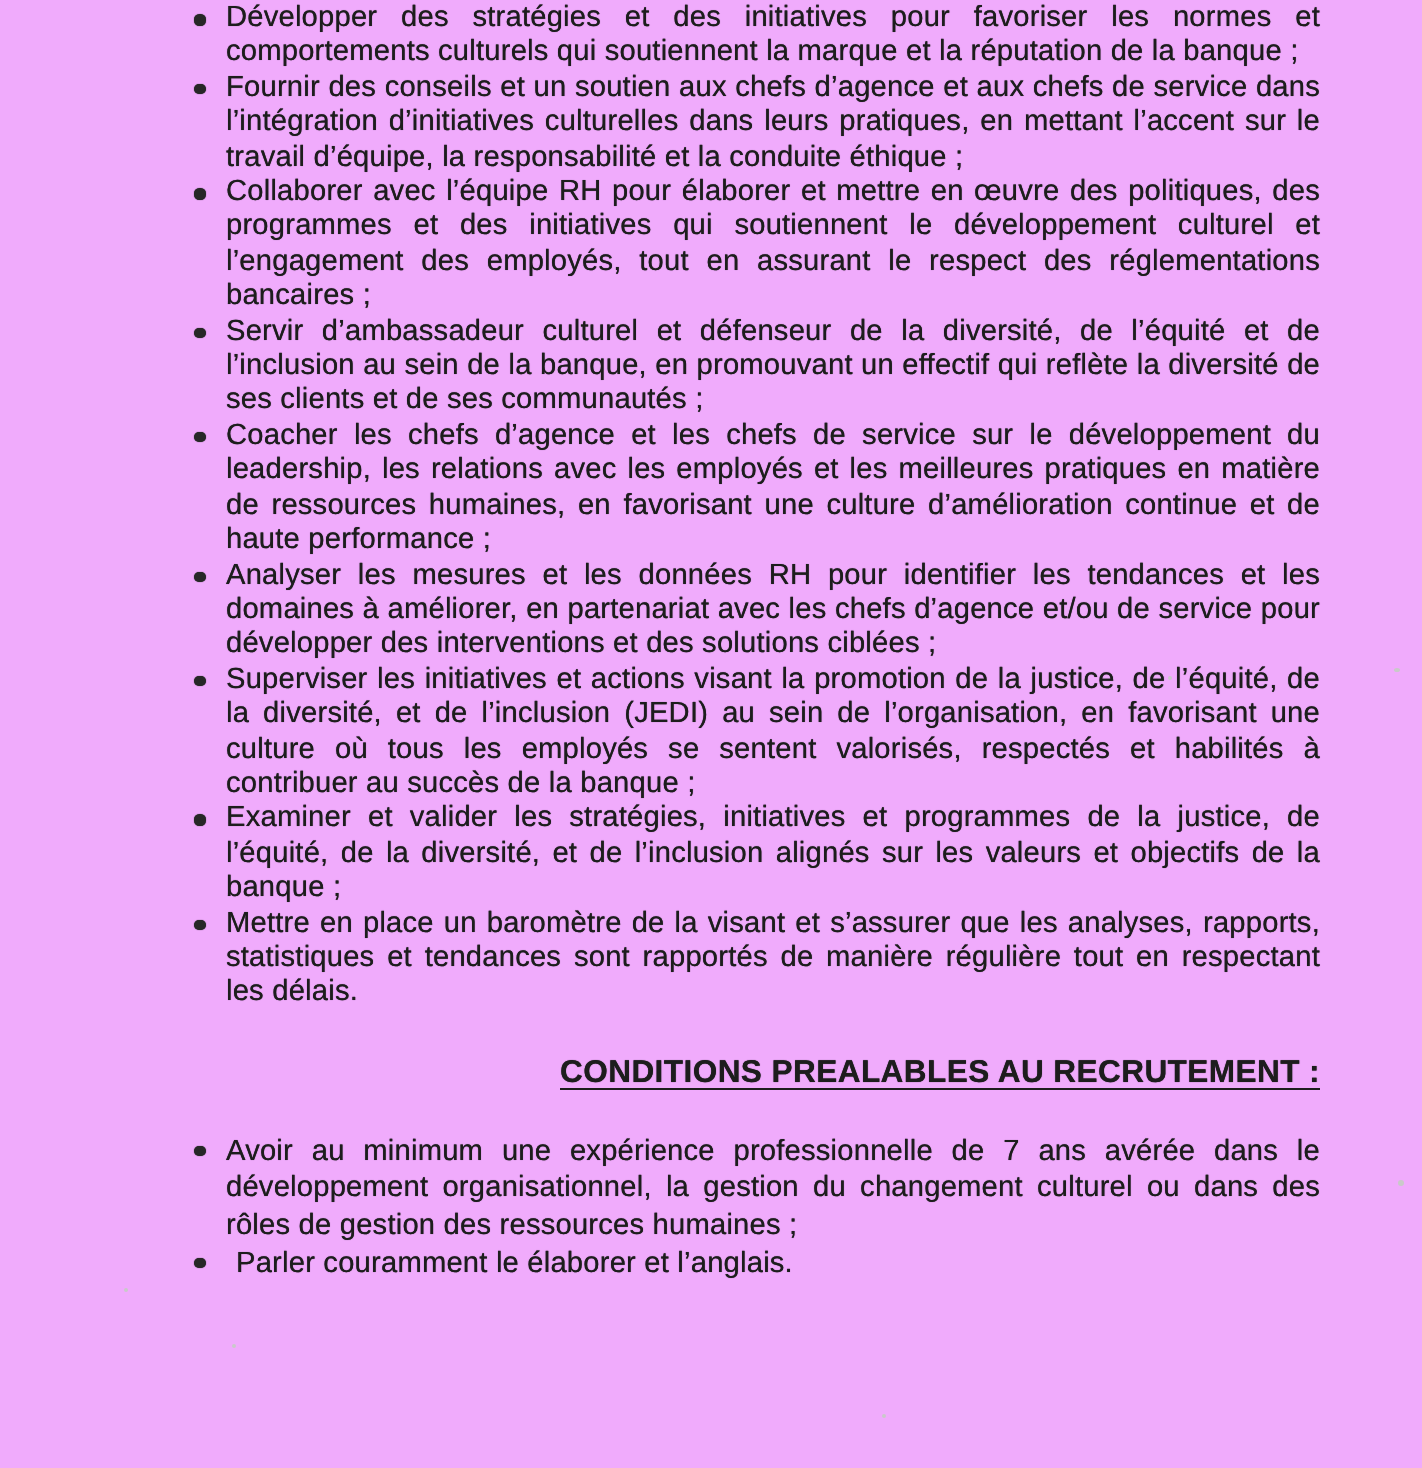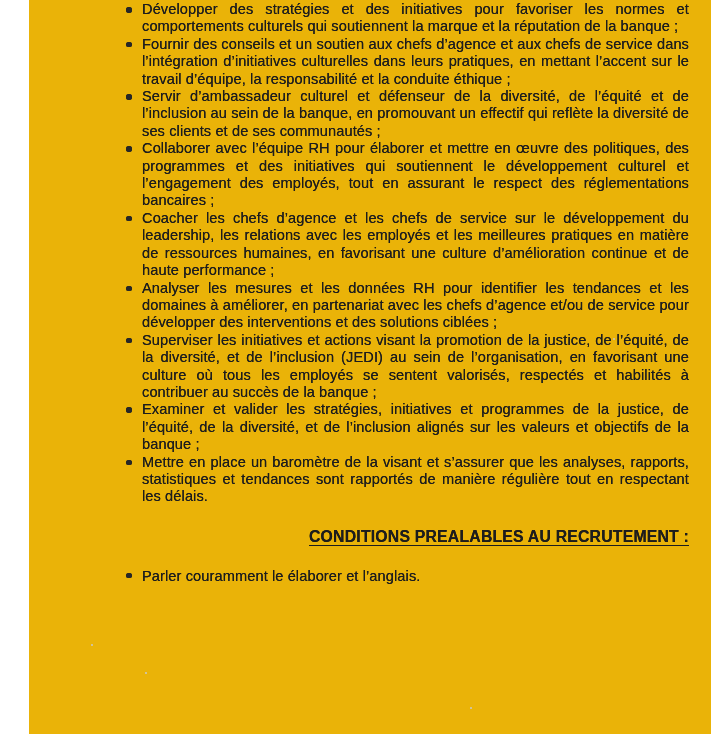--- a/index.html
+++ b/index.html
@@ -11,22 +11,21 @@
     width: 711px;
     height: 734px;
     position: relative;
     overflow: hidden;
     font-family: "Liberation Sans", sans-serif;
     color: #1d1d1d;
   }
   .page {
     position: absolute;
     inset: 0;
-    background: #eab308;
-    margin-left: 29px;
+    background: #f0abfc;
   }
   .content {
     position: absolute;
     left: 113px;
     top: 1px;
     width: 547px;
   }
   ul.list {
     list-style: none;
     margin: 0;
@@ -79,32 +78,33 @@
 </style>
 </head>
 <body>
 
 <div class="page">
   <div class="content">
 
     <ul class="list list-responsibilities">
       <li><span class="dot"></span><span>Développer des stratégies et des initiatives pour favoriser les normes et comportements culturels qui soutiennent la marque et la réputation de la banque ;</span></li>
       <li><span class="dot"></span><span>Fournir des conseils et un soutien aux chefs d’agence et aux chefs de service dans l’intégration d’initiatives culturelles dans leurs pratiques, en mettant l’accent sur le travail d’équipe, la responsabilité et la conduite éthique ;</span></li>
+      <li><span class="dot"></span><span>Collaborer avec l’équipe RH pour élaborer et mettre en œuvre des politiques, des programmes et des initiatives qui soutiennent le développement culturel et l’engagement des employés, tout en assurant le respect des réglementations bancaires ;</span></li>
       <li><span class="dot"></span><span>Servir d’ambassadeur culturel et défenseur de la diversité, de l’équité et de l’inclusion au sein de la banque, en promouvant un effectif qui reflète la diversité de ses clients et de ses communautés ;</span></li>
-      <li><span class="dot"></span><span>Collaborer avec l’équipe RH pour élaborer et mettre en œuvre des politiques, des programmes et des initiatives qui soutiennent le développement culturel et l’engagement des employés, tout en assurant le respect des réglementations bancaires ;</span></li>
       <li><span class="dot"></span><span>Coacher les chefs d’agence et les chefs de service sur le développement du leadership, les relations avec les employés et les meilleures pratiques en matière de ressources humaines, en favorisant une culture d’amélioration continue et de haute performance ;</span></li>
       <li><span class="dot"></span><span>Analyser les mesures et les données RH pour identifier les tendances et les domaines à améliorer, en partenariat avec les chefs d’agence et/ou de service pour développer des interventions et des solutions ciblées ;</span></li>
       <li><span class="dot"></span><span>Superviser les initiatives et actions visant la promotion de la justice, de l’équité, de la diversité, et de l’inclusion (JEDI) au sein de l’organisation, en favorisant une culture où tous les employés se sentent valorisés, respectés et habilités à contribuer au succès de la banque ;</span></li>
       <li><span class="dot"></span><span>Examiner et valider les stratégies, initiatives et programmes de la justice, de l’équité, de la diversité, et de l’inclusion alignés sur les valeurs et objectifs de la banque ;</span></li>
       <li><span class="dot"></span><span>Mettre en place un baromètre de la visant et s’assurer que les analyses, rapports, statistiques et tendances sont rapportés de manière régulière tout en respectant les délais.</span></li>
     </ul>
 
     <h2 class="heading">CONDITIONS PREALABLES AU RECRUTEMENT :</h2>
 
     <ul class="list list-conditions">
+      <li><span class="dot"></span><span>Avoir au minimum une expérience professionnelle de 7 ans avérée dans le développement organisationnel, la gestion du changement culturel ou dans des rôles de gestion des ressources humaines ;</span></li>
       <li><span class="dot"></span><span>Parler couramment le élaborer et l’anglais.</span></li>
     </ul>
 
   </div>
 
   <div class="speck" style="left:697px; top:334px; width:3px; height:2px;"></div>
   <div class="speck" style="left:699px; top:590px; width:3px; height:3px;"></div>
   <div class="speck" style="left:116px; top:672px; width:2px; height:2px;"></div>
   <div class="speck" style="left:62px; top:644px; width:2px; height:2px;"></div>
   <div class="speck" style="left:441px; top:707px; width:2px; height:2px;"></div>

